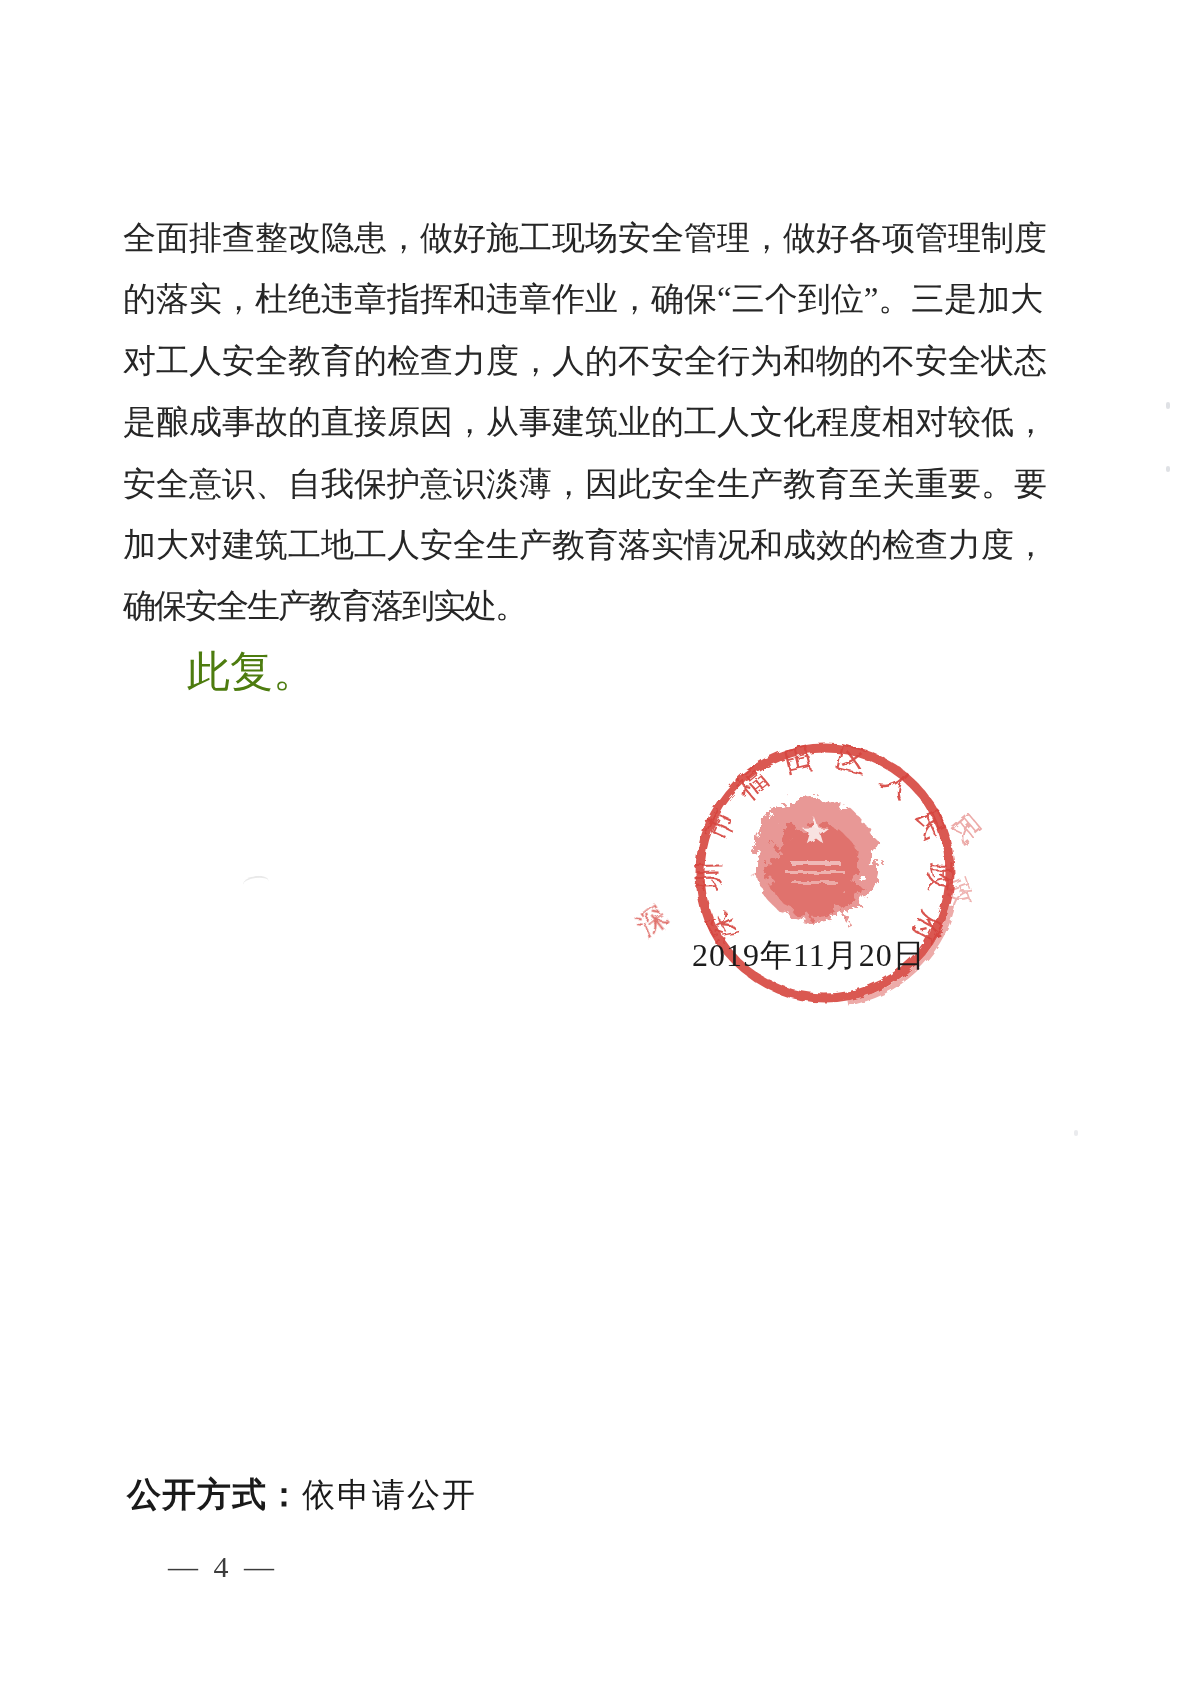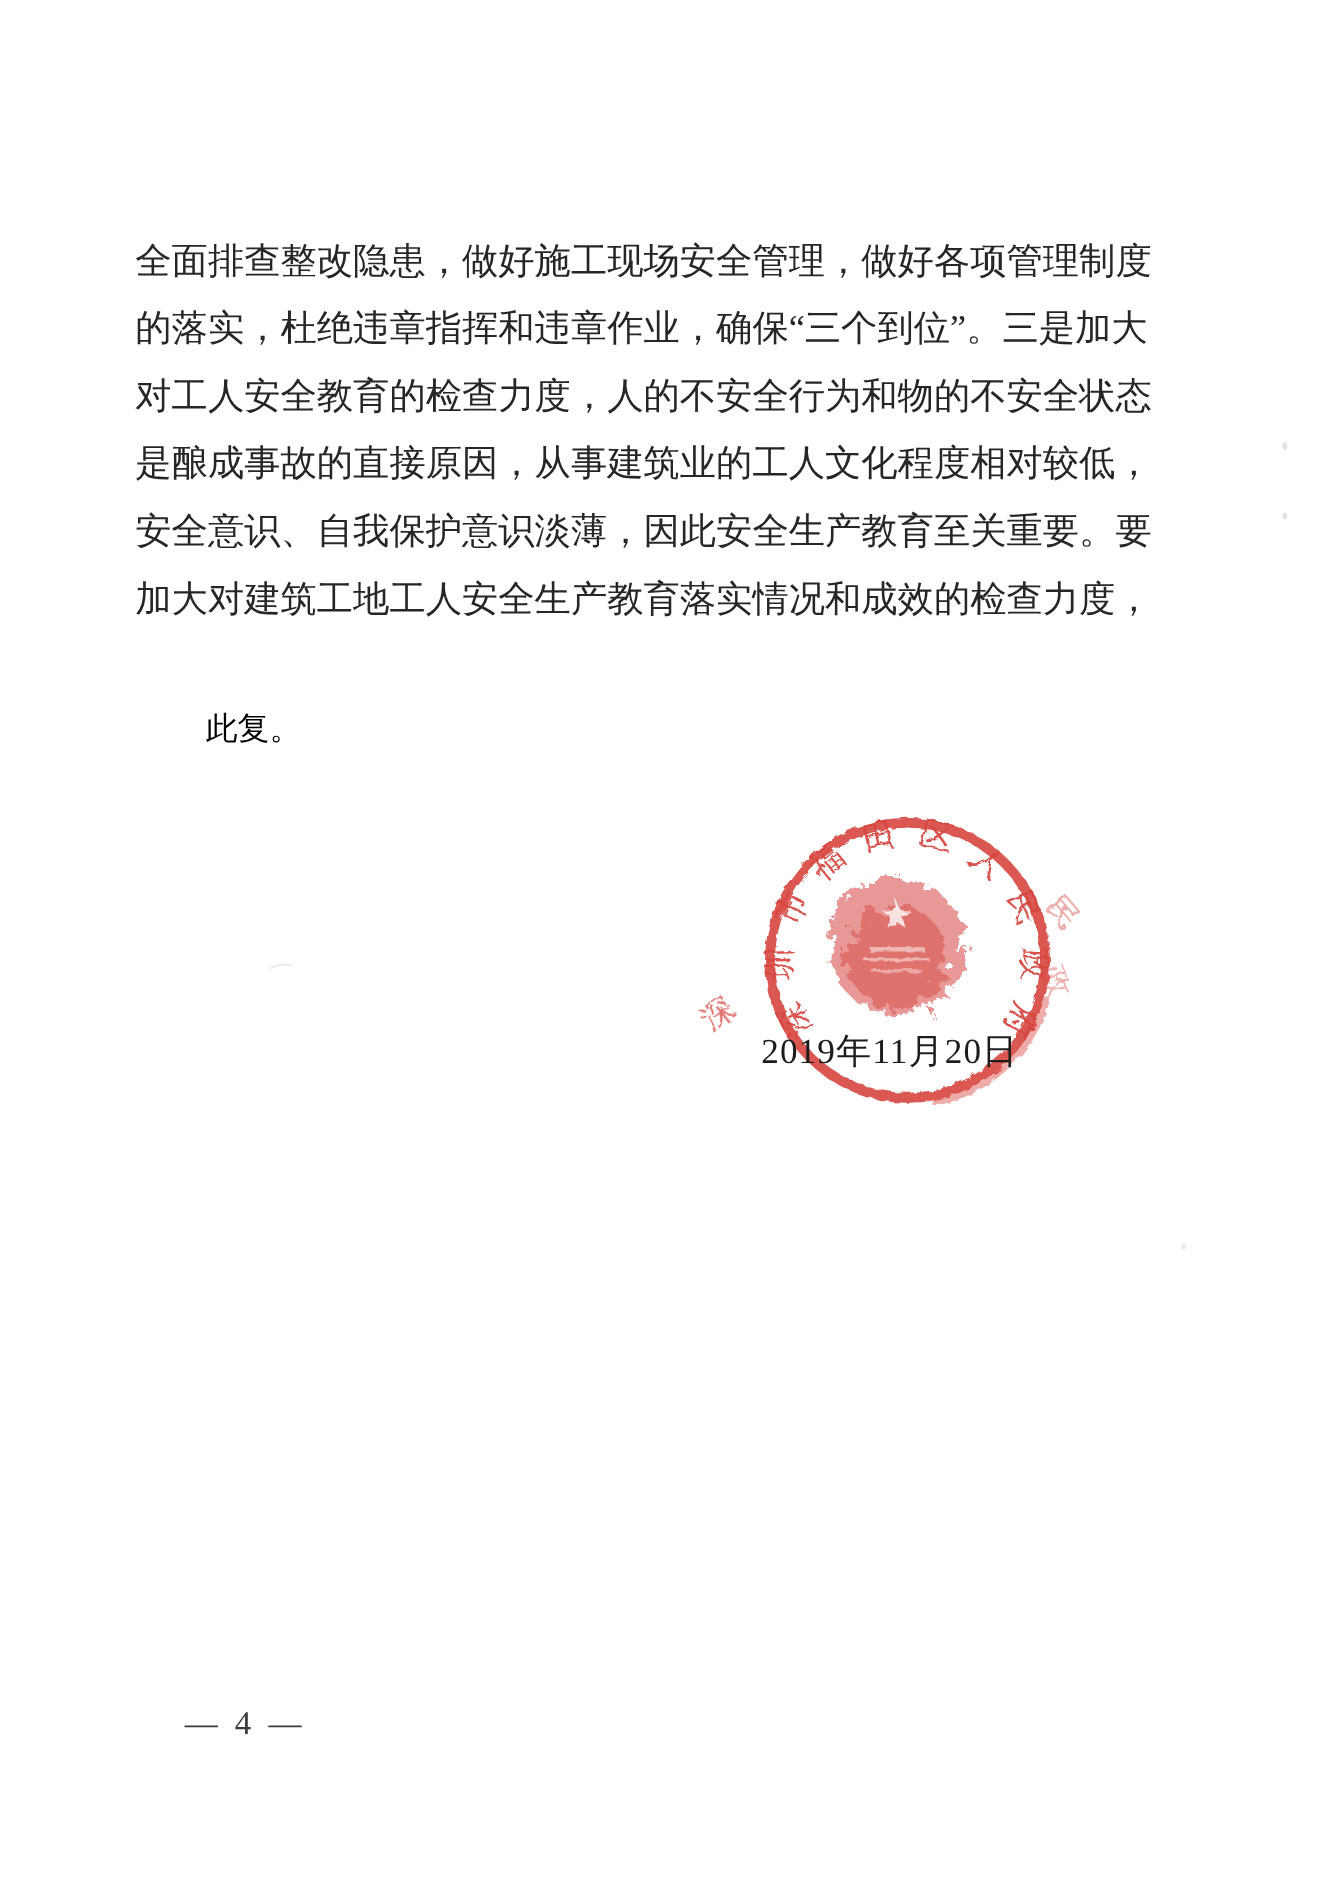--- a/index.html
+++ b/index.html
@@ -30,22 +30,22 @@
   .jline span{display:inline-block;}
   .pline{
     height:61.4px;
     line-height:35px;
     letter-spacing:-2px;
   }
   .closing{
     position:absolute;
     left:187px;
     top:643px;
-    font-size:29px;
-    color:#000000;
+    font-size:43px;
+    color:#4d7c0f;
   }
   
   .seal{
     position:absolute;
     left:620px;
     top:720px;
     z-index:2;
   }
   .sig-agency{
     position:absolute;
@@ -117,20 +117,21 @@
 
 <div class="page">
 
   <div class="body-text">
       <div class="jline"><span>全</span><span>面</span><span>排</span><span>查</span><span>整</span><span>改</span><span>隐</span><span>患</span><span>，</span><span>做</span><span>好</span><span>施</span><span>工</span><span>现</span><span>场</span><span>安</span><span>全</span><span>管</span><span>理</span><span>，</span><span>做</span><span>好</span><span>各</span><span>项</span><span>管</span><span>理</span><span>制</span><span>度</span></div>
       <div class="jline"><span>的</span><span>落</span><span>实</span><span>，</span><span>杜</span><span>绝</span><span>违</span><span>章</span><span>指</span><span>挥</span><span>和</span><span>违</span><span>章</span><span>作</span><span>业</span><span>，</span><span>确</span><span>保</span><span>“</span><span>三</span><span>个</span><span>到</span><span>位</span><span>”</span><span>。</span><span>三</span><span>是</span><span>加</span><span>大</span></div>
       <div class="jline"><span>对</span><span>工</span><span>人</span><span>安</span><span>全</span><span>教</span><span>育</span><span>的</span><span>检</span><span>查</span><span>力</span><span>度</span><span>，</span><span>人</span><span>的</span><span>不</span><span>安</span><span>全</span><span>行</span><span>为</span><span>和</span><span>物</span><span>的</span><span>不</span><span>安</span><span>全</span><span>状</span><span>态</span></div>
       <div class="jline"><span>是</span><span>酿</span><span>成</span><span>事</span><span>故</span><span>的</span><span>直</span><span>接</span><span>原</span><span>因</span><span>，</span><span>从</span><span>事</span><span>建</span><span>筑</span><span>业</span><span>的</span><span>工</span><span>人</span><span>文</span><span>化</span><span>程</span><span>度</span><span>相</span><span>对</span><span>较</span><span>低</span><span>，</span></div>
       <div class="jline"><span>安</span><span>全</span><span>意</span><span>识</span><span>、</span><span>自</span><span>我</span><span>保</span><span>护</span><span>意</span><span>识</span><span>淡</span><span>薄</span><span>，</span><span>因</span><span>此</span><span>安</span><span>全</span><span>生</span><span>产</span><span>教</span><span>育</span><span>至</span><span>关</span><span>重</span><span>要</span><span>。</span><span>要</span></div>
       <div class="jline"><span>加</span><span>大</span><span>对</span><span>建</span><span>筑</span><span>工</span><span>地</span><span>工</span><span>人</span><span>安</span><span>全</span><span>生</span><span>产</span><span>教</span><span>育</span><span>落</span><span>实</span><span>情</span><span>况</span><span>和</span><span>成</span><span>效</span><span>的</span><span>检</span><span>查</span><span>力</span><span>度</span><span>，</span></div>
+      <div class="pline">确保安全生产教育落到实处。</div>
     </div>
 
   <div class="closing">此复。</div>
 
   <svg class="seal" width="400" height="320" viewBox="0 0 400 320" aria-hidden="true">
     <defs>
       <filter id="stampRough" x="-15%" y="-15%" width="130%" height="130%">
         <feTurbulence type="fractalNoise" baseFrequency="0.12" numOctaves="2" seed="7" result="n"></feTurbulence>
         <feDisplacementMap in="SourceGraphic" in2="n" scale="5"></feDisplacementMap>
       </filter>
@@ -163,20 +164,21 @@
       </text>
 
       <text x="16" y="212" font-size="30" fill="#d6453f" opacity="0.75" transform="rotate(-38 30 200)">深</text>
       <text x="332" y="118" font-size="28" fill="#d6453f" opacity="0.45" transform="rotate(50 345 110)">民</text>
       <text x="328" y="180" font-size="28" fill="#d6453f" opacity="0.4" transform="rotate(70 340 170)">政</text>
     </g>
   </svg>
 
   <div class="sig-date">2019年11月20日</div>
 
+  <div class="disclosure"><span class="label">公开方式：</span><span class="value">依申请公开</span></div>
 
   <div class="pageno">— 4 —</div>
 
   <div class="squiggle"></div>
   <div class="speck s1"></div>
   <div class="speck s2"></div>
   <div class="speck s3"></div>
 
 </div>
 

